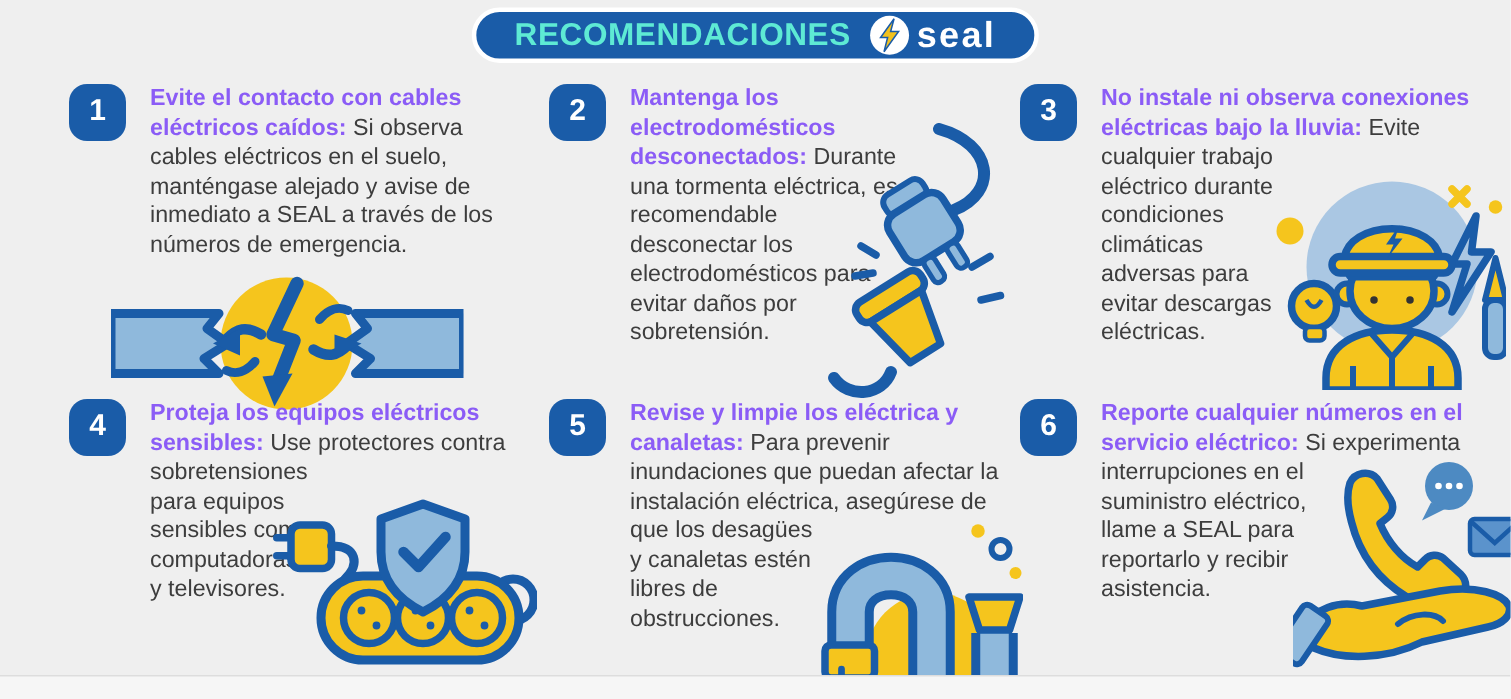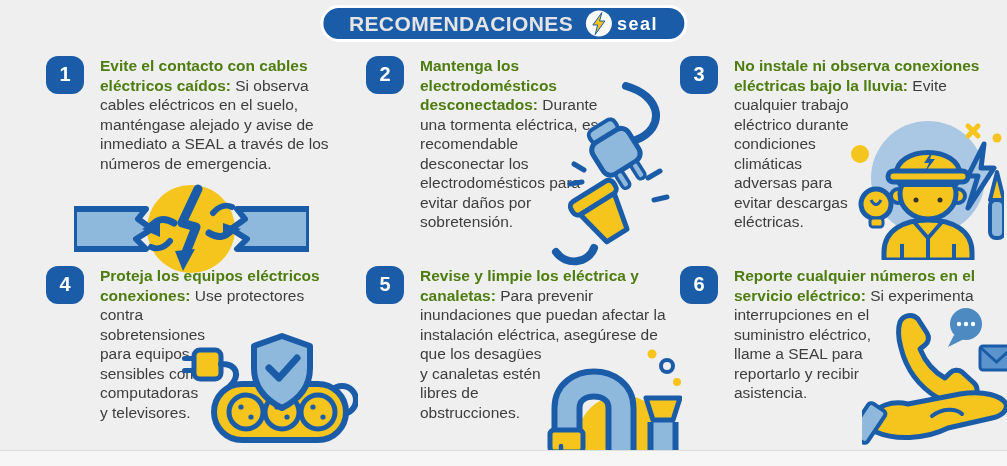--- a/index.html
+++ b/index.html
@@ -10,36 +10,36 @@
     color:#3d3d3d;
   }
   
   .header-pill{
     position:absolute; top:5px; left:50%; transform:translateX(-50%);
     height:37px; padding:0 26px; box-sizing:border-box;
     background:#1a5ca8; border:3px solid #ffffff; border-radius:22px;
     display:flex; align-items:center; gap:12px; white-space:nowrap;
   }
   .header-title{
-    color:#e5e5e5; font-weight:bold; font-size:21px; letter-spacing:.4px;
+    color:#5eead4; font-weight:bold; font-size:21px; letter-spacing:.4px;
   }
   .logo{display:flex; align-items:center; gap:5px;}
   .logo-text{
-    color:#ffffff; font-weight:bold; font-size:18px; letter-spacing:1.5px;
+    color:#ffffff; font-weight:bold; font-size:24px; letter-spacing:1.5px;
     text-transform:lowercase; line-height:1;
   }
   
   .item{position:absolute; font-size:15.5px; line-height:19.5px;}
   .badge{
     position:absolute; left:0; top:0; width:38px; height:38px;
     background:#1a5ca8; border-radius:12px; color:#fff;
     font-size:20px; font-weight:bold; display:flex; align-items:center; justify-content:center;
   }
   .content{margin-left:54px;}
-  .lead{color:#4d7c0f; font-weight:bold;}
+  .lead{color:#8b5cf6; font-weight:bold;}
   .fspacer{float:right; width:0;}
   .ficon{float:right; clear:right; position:relative;}
   .icon-abs{position:absolute;}
   .icon-below{margin:10px 0 0 28px;}
   #item1{left:46px; top:56px; width:300px;}
   #item2{left:366px; top:56px; width:300px;}
   #item2 .content{width:180px;}
   #item3{left:680px; top:56px; width:318px;}
   #item4{left:46px; top:266px; width:304px;}
   #item5{left:366px; top:266px; width:304px;}
@@ -169,21 +169,21 @@
           <circle cx="61" cy="83" r="2.6" fill="#1a5ca8"></circle>
             <circle cx="71" cy="93" r="2.6" fill="#1a5ca8"></circle>
           <circle cx="97" cy="83" r="2.6" fill="#1a5ca8"></circle>
             <circle cx="107" cy="93" r="2.6" fill="#1a5ca8"></circle>
           <circle cx="133" cy="83" r="2.6" fill="#1a5ca8"></circle>
             <circle cx="143" cy="93" r="2.6" fill="#1a5ca8"></circle>
           <path d="M102,12 L130,22 L130,44 C130,64 118,76 102,84 C86,76 74,64 74,44 L74,22 Z" fill="#8fb9dc" stroke="#1a5ca8" stroke-width="6" stroke-linejoin="round"></path>
           <path d="M89,44 L99,54 L117,34" stroke="#1a5ca8" stroke-width="7" fill="none" stroke-linecap="round" stroke-linejoin="round"></path>
         </svg>
       </span>
-      <b class="lead">Proteja los equipos eléctricos conexiones:</b>
+      <b class="lead">Proteja los equipos eléctricos sensibles:</b>
       <span>Use protectores contra sobretensiones para equipos sensibles como computadoras y televisores.</span>
     </div>
   </div>
 
   <div class="item" id="item5">
     <div class="badge">5</div>
     <div class="content">
       <span class="fspacer" style="height:78px;"></span>
       <span class="ficon" style="width:118px; height:108px;">
         <svg width="155" height="168" viewBox="0 0 155 168" style="position:absolute; right:-12px; top:-2px;">

